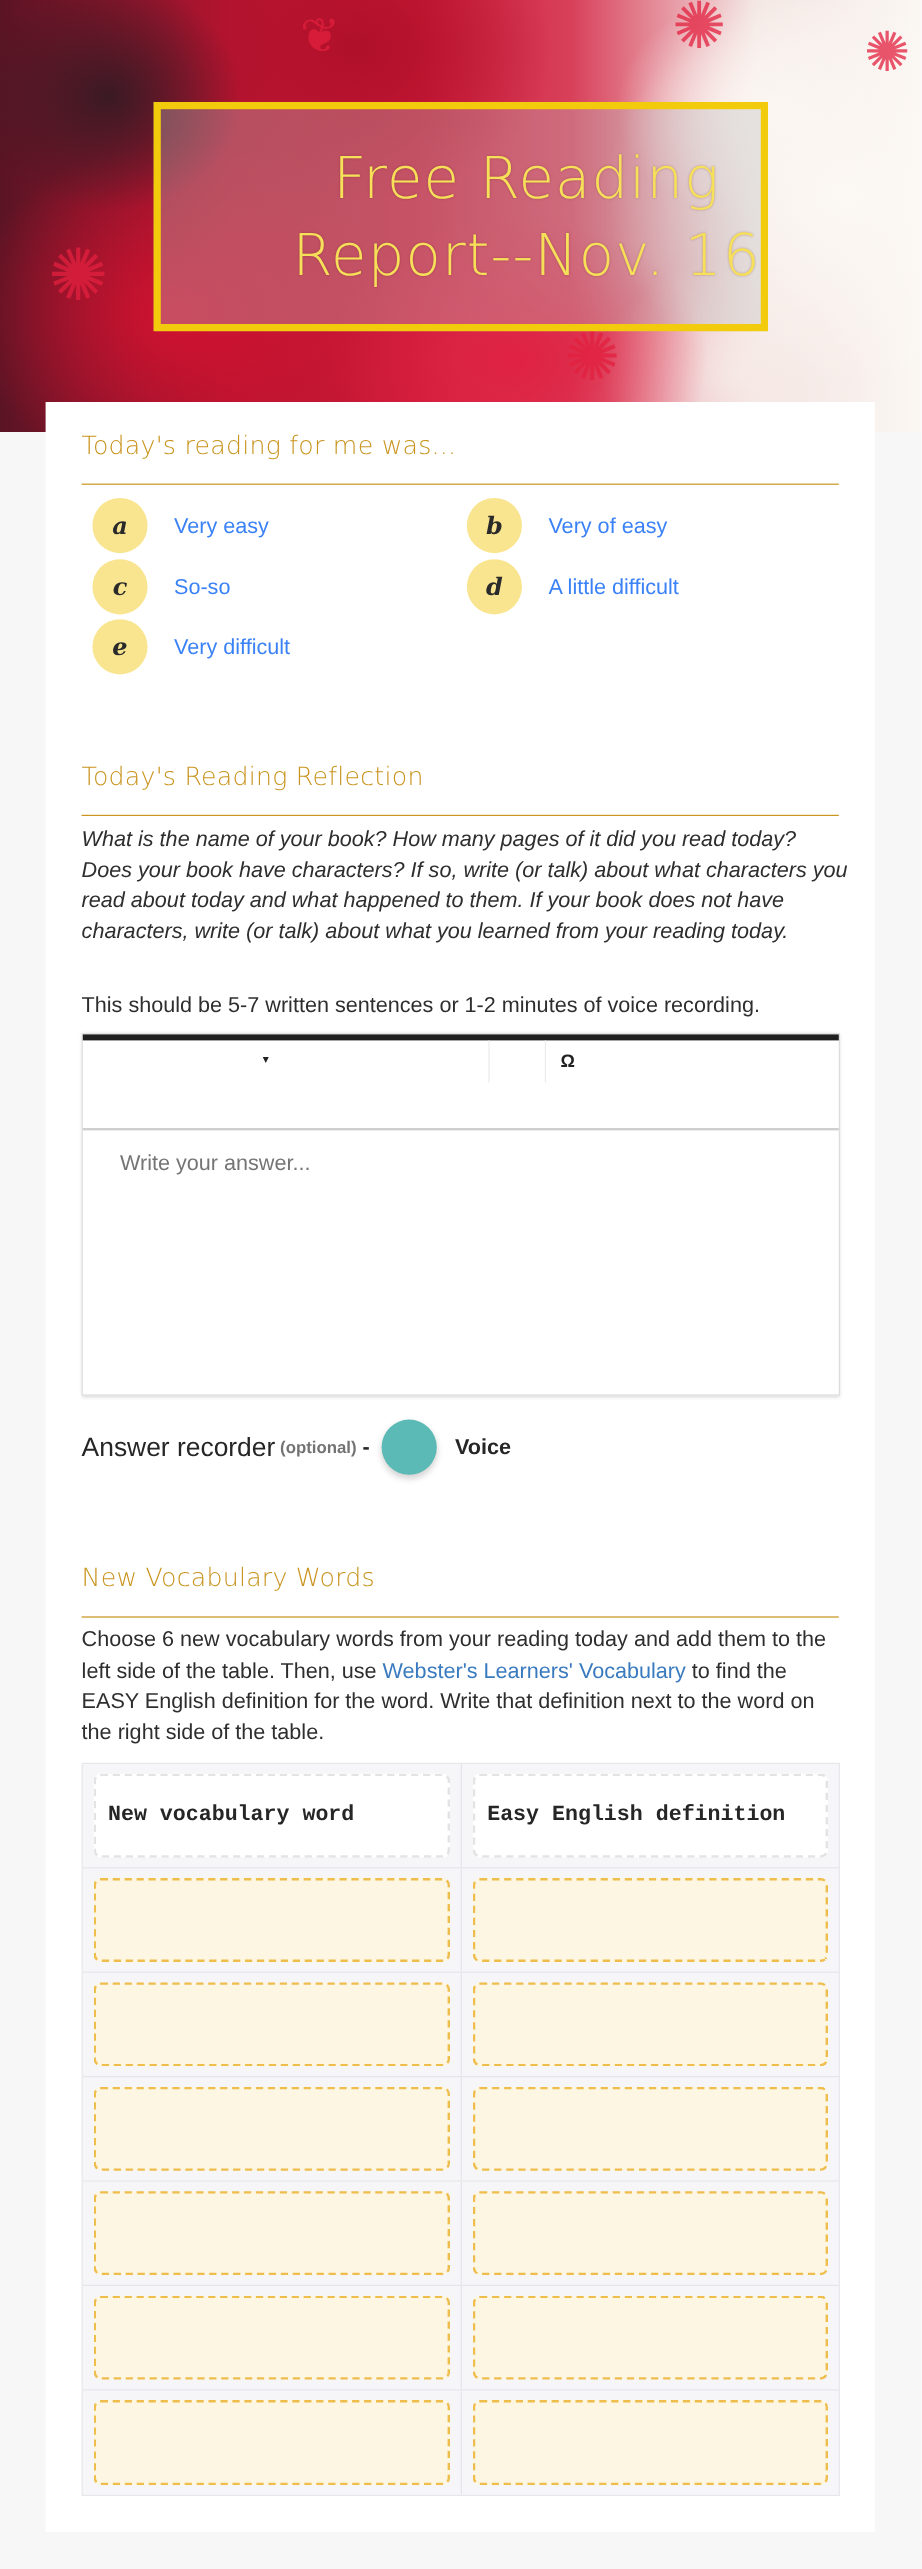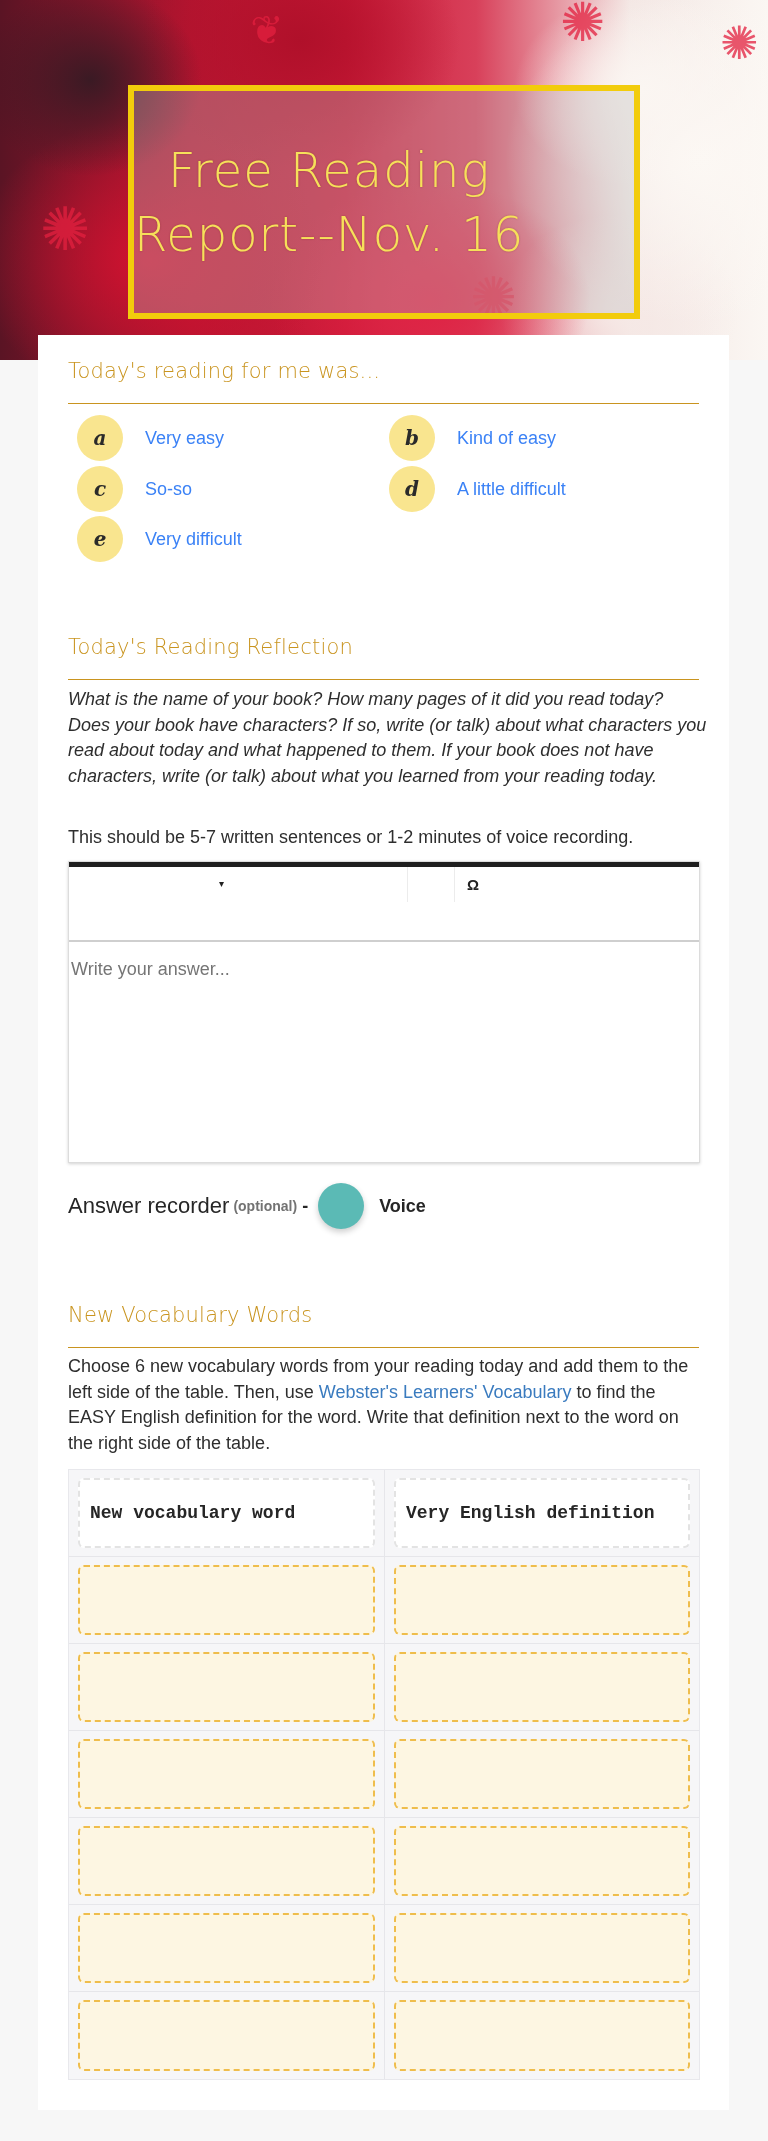--- a/index.html
+++ b/index.html
@@ -20,24 +20,24 @@
         radial-gradient(ellipse 260px 220px at 700px 160px, #fcf8f4 0%, rgba(252,248,244,0) 75%),
         radial-gradient(ellipse 140px 120px at 90px 80px, #3a1a24 0%, rgba(58,26,36,0) 80%),
         radial-gradient(ellipse 200px 160px at 300px 40px, #b0102a 0%, rgba(176,16,42,0) 80%),
         radial-gradient(ellipse 220px 180px at 150px 260px, #d11230 0%, rgba(209,18,48,0) 80%),
         radial-gradient(ellipse 200px 150px at 430px 300px, #e02244 0%, rgba(224,34,68,0) 80%),
         radial-gradient(ellipse 150px 120px at 620px 310px, #f6e9e6 0%, rgba(246,233,230,0) 80%),
         linear-gradient(90deg, #5a1424 0%, #b41530 25%, #cc1a38 45%, #d8405a 62%, #f3e6e3 82%, #fbf7f3 100%);
     }
     .leaf { position: absolute; color: #e3203f; opacity: .75; font-size: 40px; line-height: 1; }
     .title-box {
-      position: absolute; left: 128px; top: 85px; width: 512px; height: 234px;
+      position: absolute; left: 128px; top: 85px; width: 512px; height: 191px;
       border: 6px solid #f2cc0c;
       background: rgba(190,190,190,.35);
-      display: flex; align-items: center; justify-content: flex-start;
+      display: flex; align-items: center; justify-content: flex-end;
       text-align: center;
     }
     .title-text {
       font-family: "DejaVu Sans", sans-serif;
       font-weight: 300;
       font-size: 48px; line-height: 64px;
       color: #f6e05a;
       letter-spacing: 1px;
       text-shadow: 0 0 2px rgba(80,0,0,.3);
     }
@@ -75,21 +75,21 @@
       box-shadow: 0 1px 3px rgba(0,0,0,.18);
       background: #fff;
     }
     .editor-topbar { height: 5px; background: #1f1f1f; }
     .toolbar { position: relative; height: 75px; border-bottom: 2px solid #cfcfcf; }
     .tb-dropdown { position: absolute; left: 150px; top: 11px; font-size: 10px; color: #222; }
     .tb-sep { position: absolute; top: 0; width: 1px; height: 35px; background: #ececec; }
     .tb-omega { position: absolute; left: 398px; top: 9px; font-size: 15px; font-weight: bold; color: #222; }
     .editor-area {
       position: absolute; left: 0; top: 80px; width: 100%; height: 220px;
-      padding: 17px 2px; font-size: 18px; color: #a8a8a8; border: none; outline: none; resize: none;
+      padding: 17px 31px; font-size: 18px; color: #a8a8a8; border: none; outline: none; resize: none;
       font-family: "Liberation Sans", "DejaVu Sans", sans-serif; background: transparent;
     }
     .recorder {
       position: absolute; left: 30px; top: 848px; display: flex; align-items: center; height: 46px;
     }
     .rec-label { font-size: 22px; font-weight: normal; color: #262626; }
     .rec-opt { font-size: 14px; font-weight: bold; color: #737373; margin-left: 4px; }
     .rec-dash { font-size: 18px; font-weight: bold; color: #262626; margin-left: 5px; margin-right: 10px; }
     .rec-btn {
       width: 46px; height: 46px; border-radius: 50%; background: #5bbab5;
@@ -136,21 +136,21 @@
 <div class="card">
 
   <div class="section-title" style="top:24px;">Today's reading for me was...</div>
   <div class="options">
     <div class="option" style="left:9px;top:0px;">
       <div class="opt-circle">a</div>
       <div class="opt-label">Very easy</div>
     </div>
     <div class="option" style="left:321px;top:0px;">
       <div class="opt-circle">b</div>
-      <div class="opt-label">Kind of easy</div>
+      <div class="opt-label">Very of easy</div>
     </div>
     <div class="option" style="left:9px;top:51px;">
       <div class="opt-circle">c</div>
       <div class="opt-label">So-so</div>
     </div>
     <div class="option" style="left:321px;top:51px;">
       <div class="opt-circle">d</div>
       <div class="opt-label">A little difficult</div>
     </div>
     <div class="option" style="left:9px;top:101px;">
@@ -184,21 +184,21 @@
 
   <div class="section-title" style="top:968px;">New Vocabulary Words</div>
   <div class="para" style="top:1019px;"><span>Choose 6 new vocabulary words from your reading today and add them to the left side of the table. Then, use </span><span class="link">Webster's Learners' Vocabulary</span><span> to find the EASY English definition for the word. Write that definition next to the word on the right side of the table.</span></div>
 
   <div class="vtable">
     <div class="vrow">
       <div class="vcell">
           <div class="vhead-box">New vocabulary word</div>
         </div>
       <div class="vcell">
-          <div class="vhead-box">Very English definition</div>
+          <div class="vhead-box">Easy English definition</div>
         </div>
     </div>
     <div class="vrow">
       <div class="vcell">
           <div class="vinput"></div>
         </div>
       <div class="vcell">
           <div class="vinput"></div>
         </div>
     </div>

